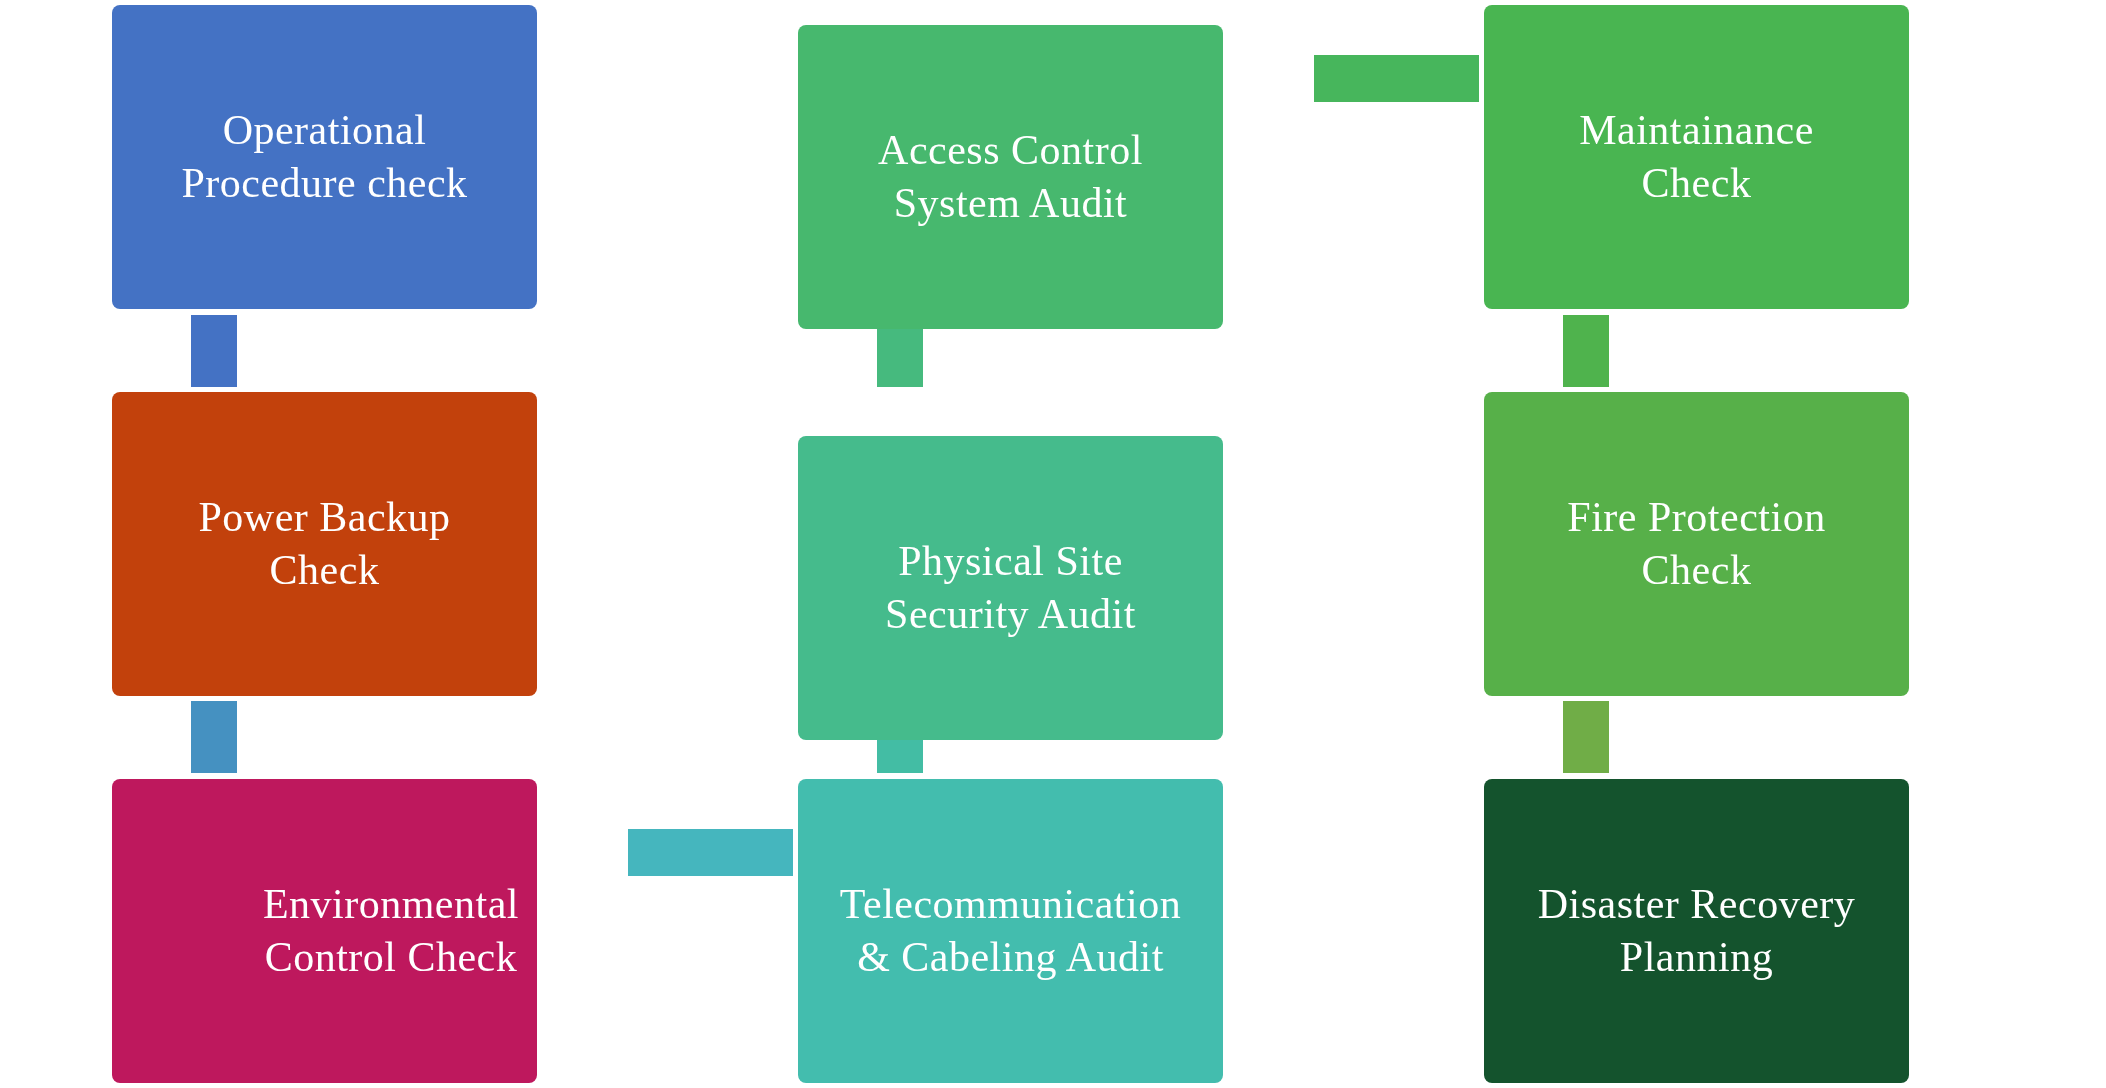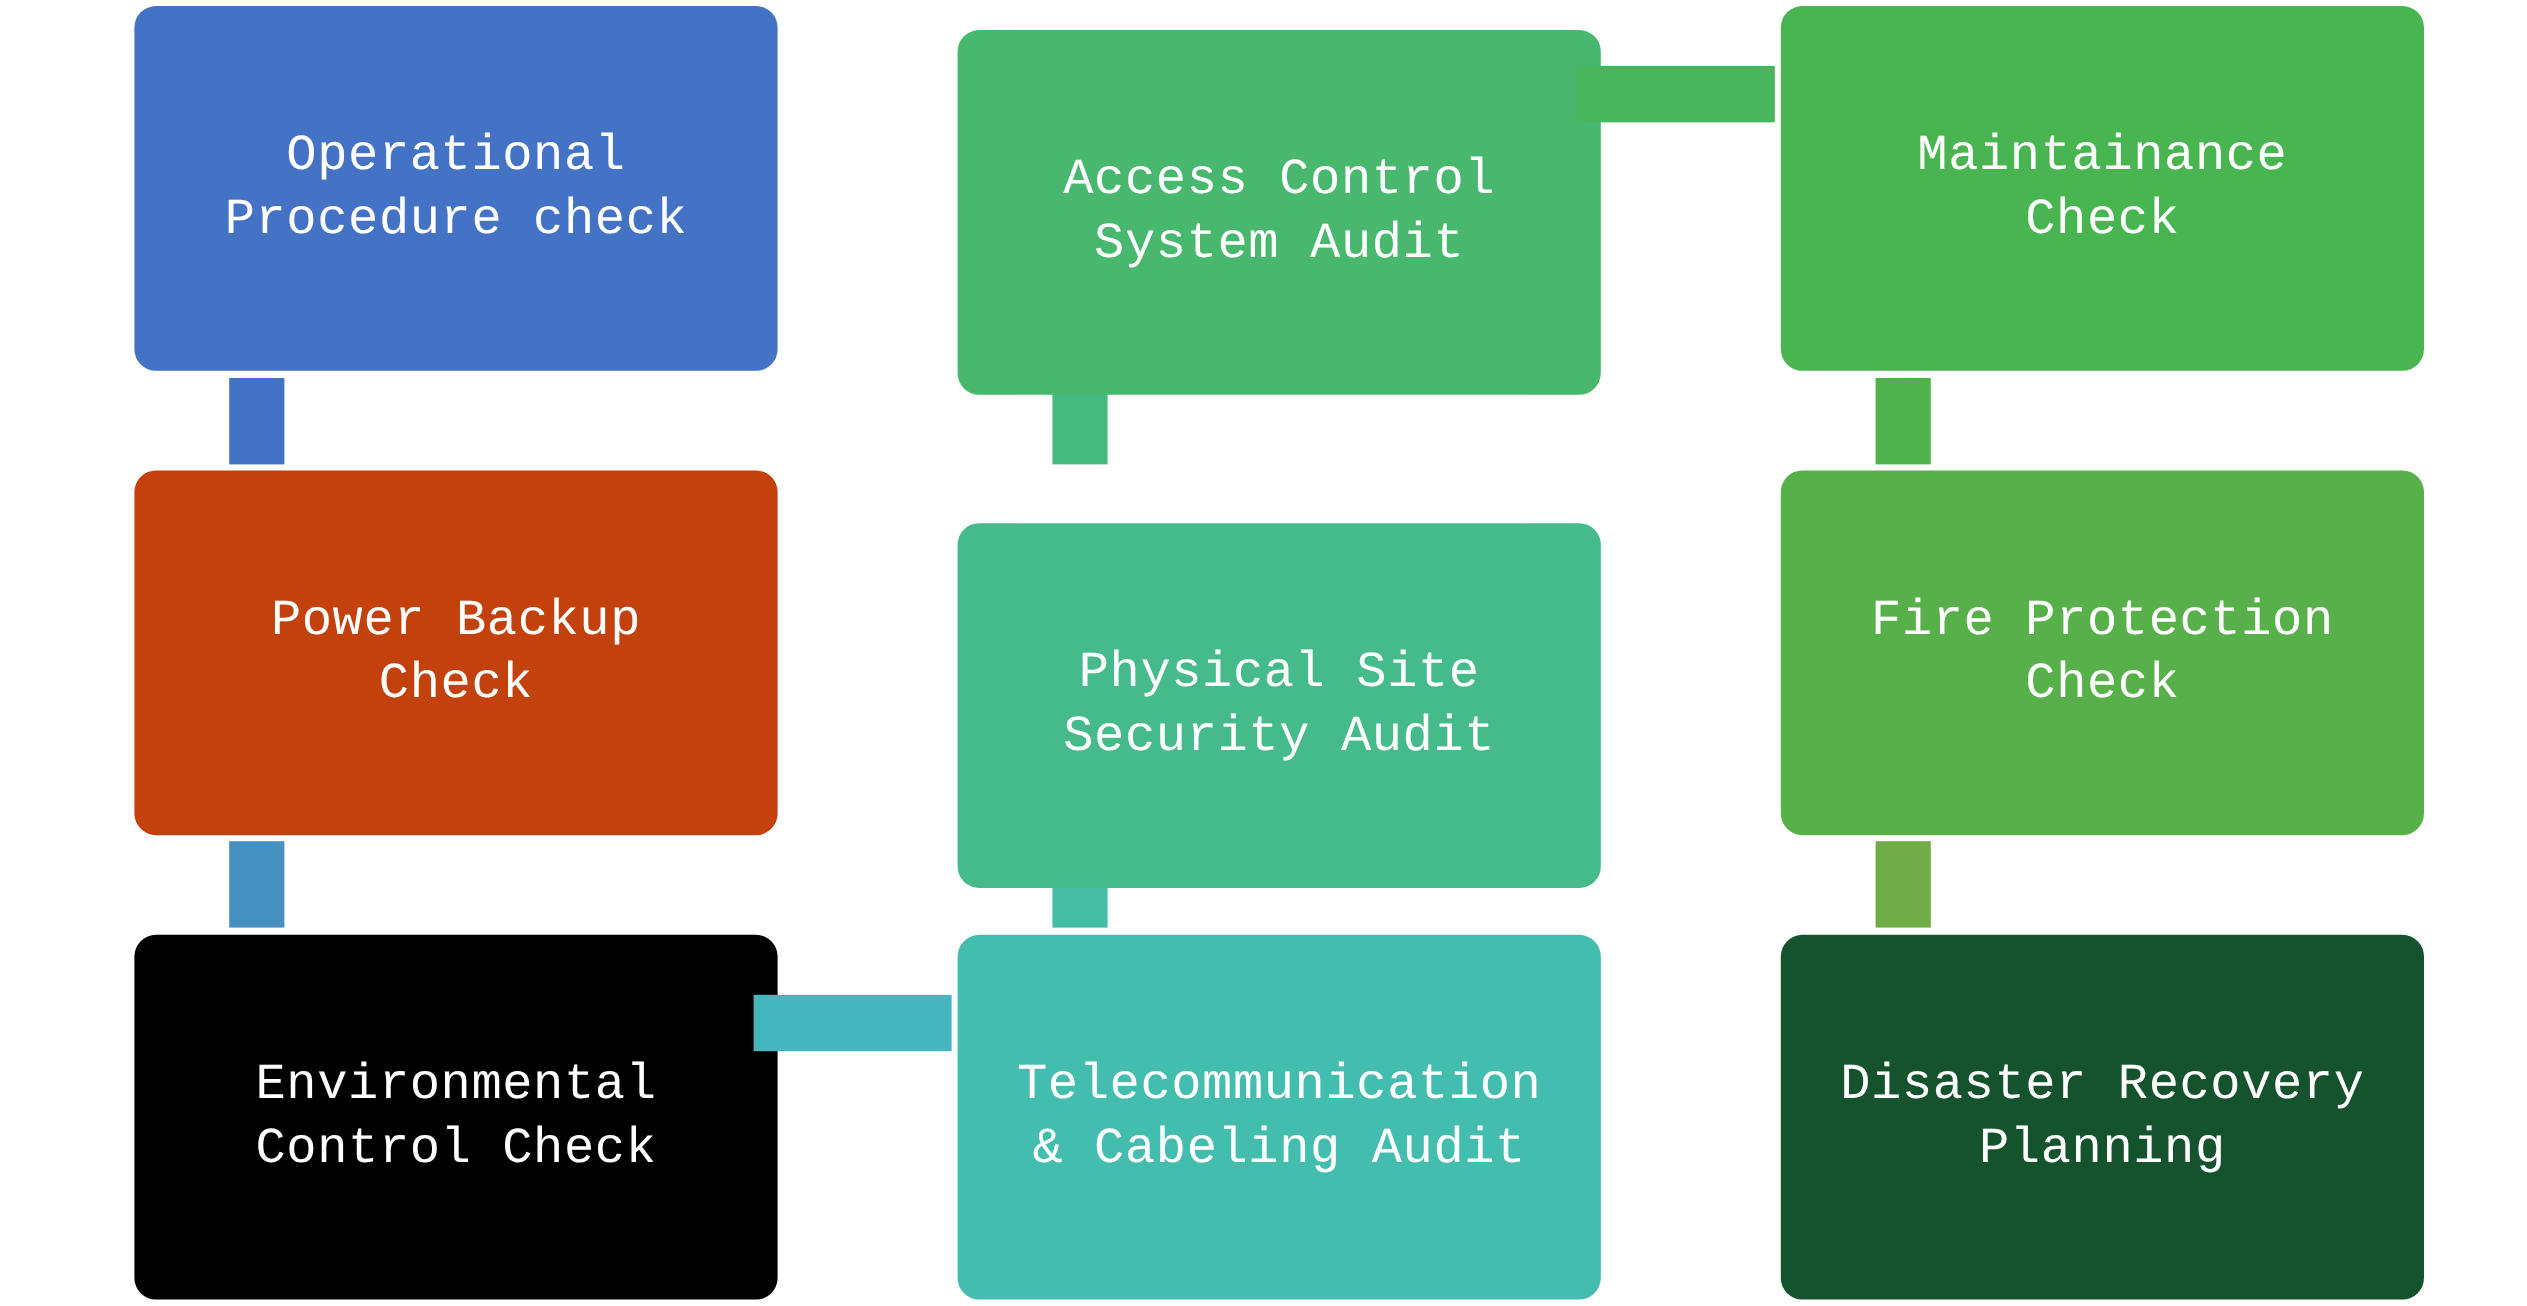--- a/index.html
+++ b/index.html
@@ -1,27 +1,27 @@
 <!DOCTYPE html>
 <html><head>
   <meta charset="utf-8">
   <style>
     html, body { margin: 0; padding: 0; background: #ffffff; }
     body { width: 2106px; height: 1088px; position: relative; overflow: hidden; }
     .node {
       position: absolute;
-      width: 536px;
+      width: 425px;
       height: 304px;
-      border-radius: 18px;
+      border-radius: 8px;
       display: flex;
       align-items: center;
       justify-content: center;
       text-align: center;
       color: #ffffff;
-      font-family: Liberation Mono, monospace;
+      font-family: Liberation Serif, serif;
       font-weight: normal;
       font-size: 42px;
       line-height: 53px;
       letter-spacing: 0.5px;
       box-sizing: border-box;
       padding: 0 18px;
     }
     .node .label { display: block; }
     .node .label span { display: block; white-space: nowrap; }
     .connector { position: absolute; }
@@ -49,21 +49,21 @@
 <div class="connector v" style="left: 191px; top: 315px; background: rgb(68, 114, 196);"></div>
 
 <div class="node c1 r2" style="background: #c2410c;">
   <div class="label">
     <span>Power Backup</span>
     <span>Check</span>
   </div>
 </div>
 <div class="connector v" style="left: 191px; top: 701px; background: rgb(69, 145, 193);"></div>
 
-<div class="node c1 r3" style="background: #000000;">
+<div class="node c1 r3" style="background: #be185d; justify-content: flex-end;">
   <div class="label">
     <span>Environmental</span>
     <span>Control Check</span>
   </div>
 </div>
 
 <div class="connector h" style="left: 628px; top: 829px; background: rgb(69, 182, 190);"></div>
 
 <div class="node c2 r3" style="background: rgb(67, 189, 174);">
   <div class="label">

